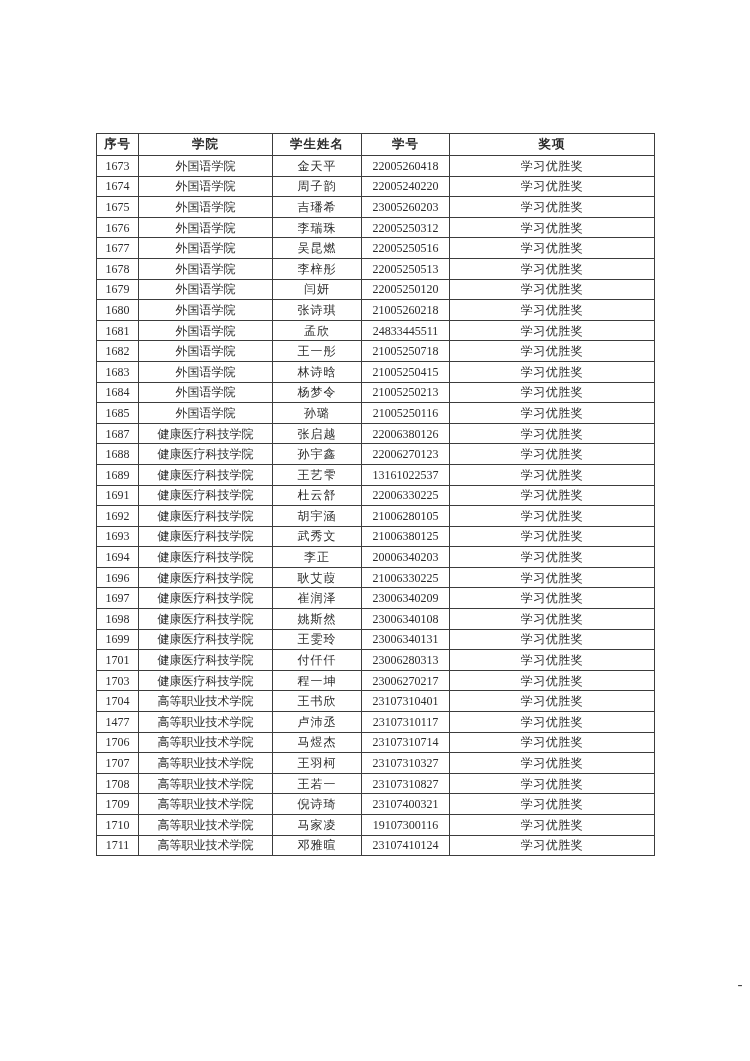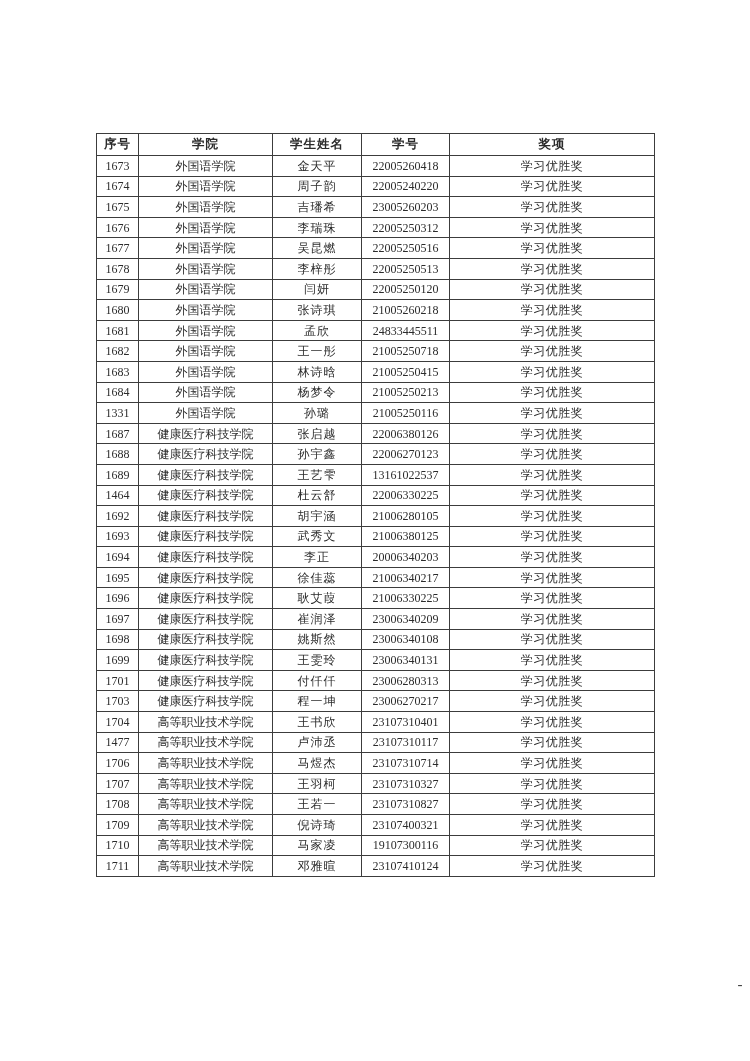--- a/index.html
+++ b/index.html
@@ -165,21 +165,21 @@
           <td class="col-award">学习优胜奖</td>
         </tr>
         <tr>
           <td class="col-index">1684</td>
           <td class="col-college">外国语学院</td>
           <td class="col-name">杨梦令</td>
           <td class="col-id">21005250213</td>
           <td class="col-award">学习优胜奖</td>
         </tr>
         <tr>
-          <td class="col-index">1331</td>
+          <td class="col-index">1685</td>
           <td class="col-college">外国语学院</td>
           <td class="col-name">孙璐</td>
           <td class="col-id">21005250116</td>
           <td class="col-award">学习优胜奖</td>
         </tr>
         <tr>
           <td class="col-index">1687</td>
           <td class="col-college">健康医疗科技学院</td>
           <td class="col-name">张启越</td>
           <td class="col-id">22006380126</td>
@@ -193,21 +193,21 @@
           <td class="col-award">学习优胜奖</td>
         </tr>
         <tr>
           <td class="col-index">1689</td>
           <td class="col-college">健康医疗科技学院</td>
           <td class="col-name">王艺雫</td>
           <td class="col-id">13161022537</td>
           <td class="col-award">学习优胜奖</td>
         </tr>
         <tr>
-          <td class="col-index">1464</td>
+          <td class="col-index">1691</td>
           <td class="col-college">健康医疗科技学院</td>
           <td class="col-name">杜云舒</td>
           <td class="col-id">22006330225</td>
           <td class="col-award">学习优胜奖</td>
         </tr>
         <tr>
           <td class="col-index">1692</td>
           <td class="col-college">健康医疗科技学院</td>
           <td class="col-name">胡宇涵</td>
           <td class="col-id">21006280105</td>
@@ -218,27 +218,20 @@
           <td class="col-college">健康医疗科技学院</td>
           <td class="col-name">武秀文</td>
           <td class="col-id">21006380125</td>
           <td class="col-award">学习优胜奖</td>
         </tr>
         <tr>
           <td class="col-index">1694</td>
           <td class="col-college">健康医疗科技学院</td>
           <td class="col-name">李正</td>
           <td class="col-id">20006340203</td>
-          <td class="col-award">学习优胜奖</td>
-        </tr>
-        <tr>
-          <td class="col-index">1695</td>
-          <td class="col-college">健康医疗科技学院</td>
-          <td class="col-name">徐佳蕊</td>
-          <td class="col-id">21006340217</td>
           <td class="col-award">学习优胜奖</td>
         </tr>
         <tr>
           <td class="col-index">1696</td>
           <td class="col-college">健康医疗科技学院</td>
           <td class="col-name">耿艾葭</td>
           <td class="col-id">21006330225</td>
           <td class="col-award">学习优胜奖</td>
         </tr>
         <tr>

